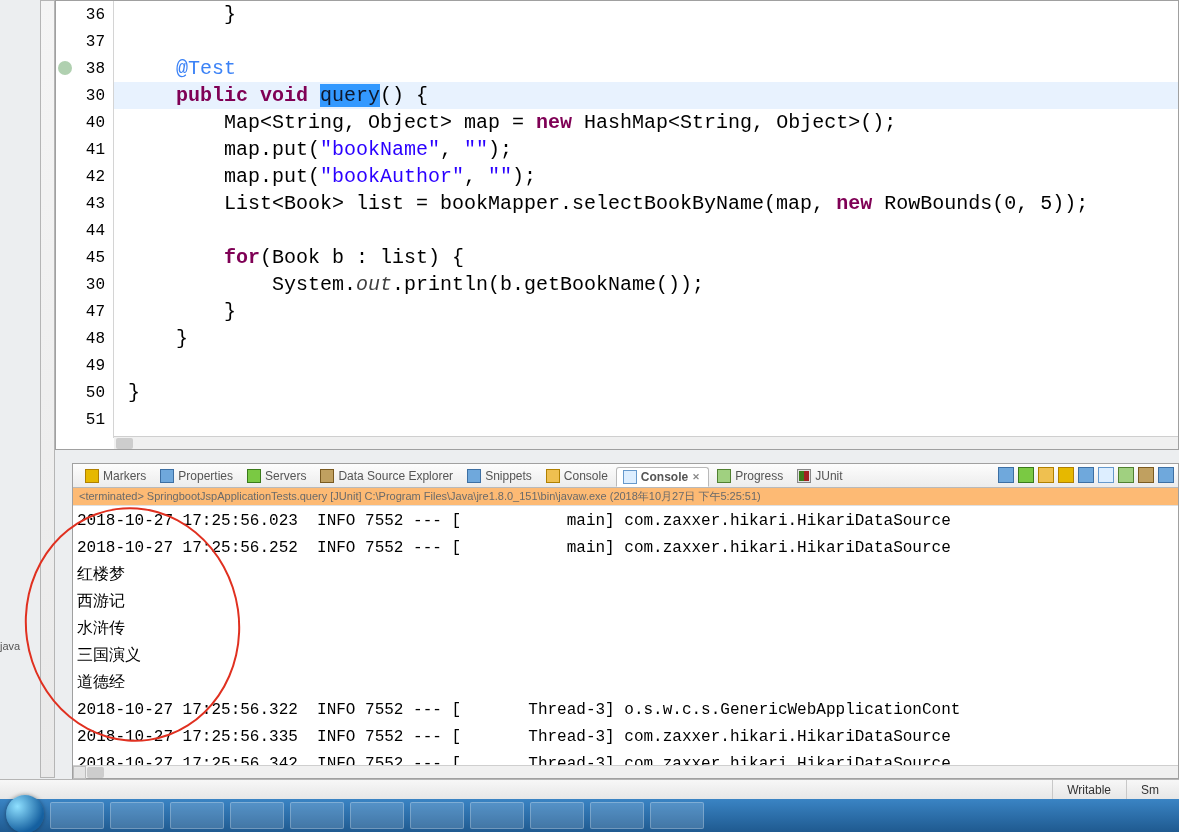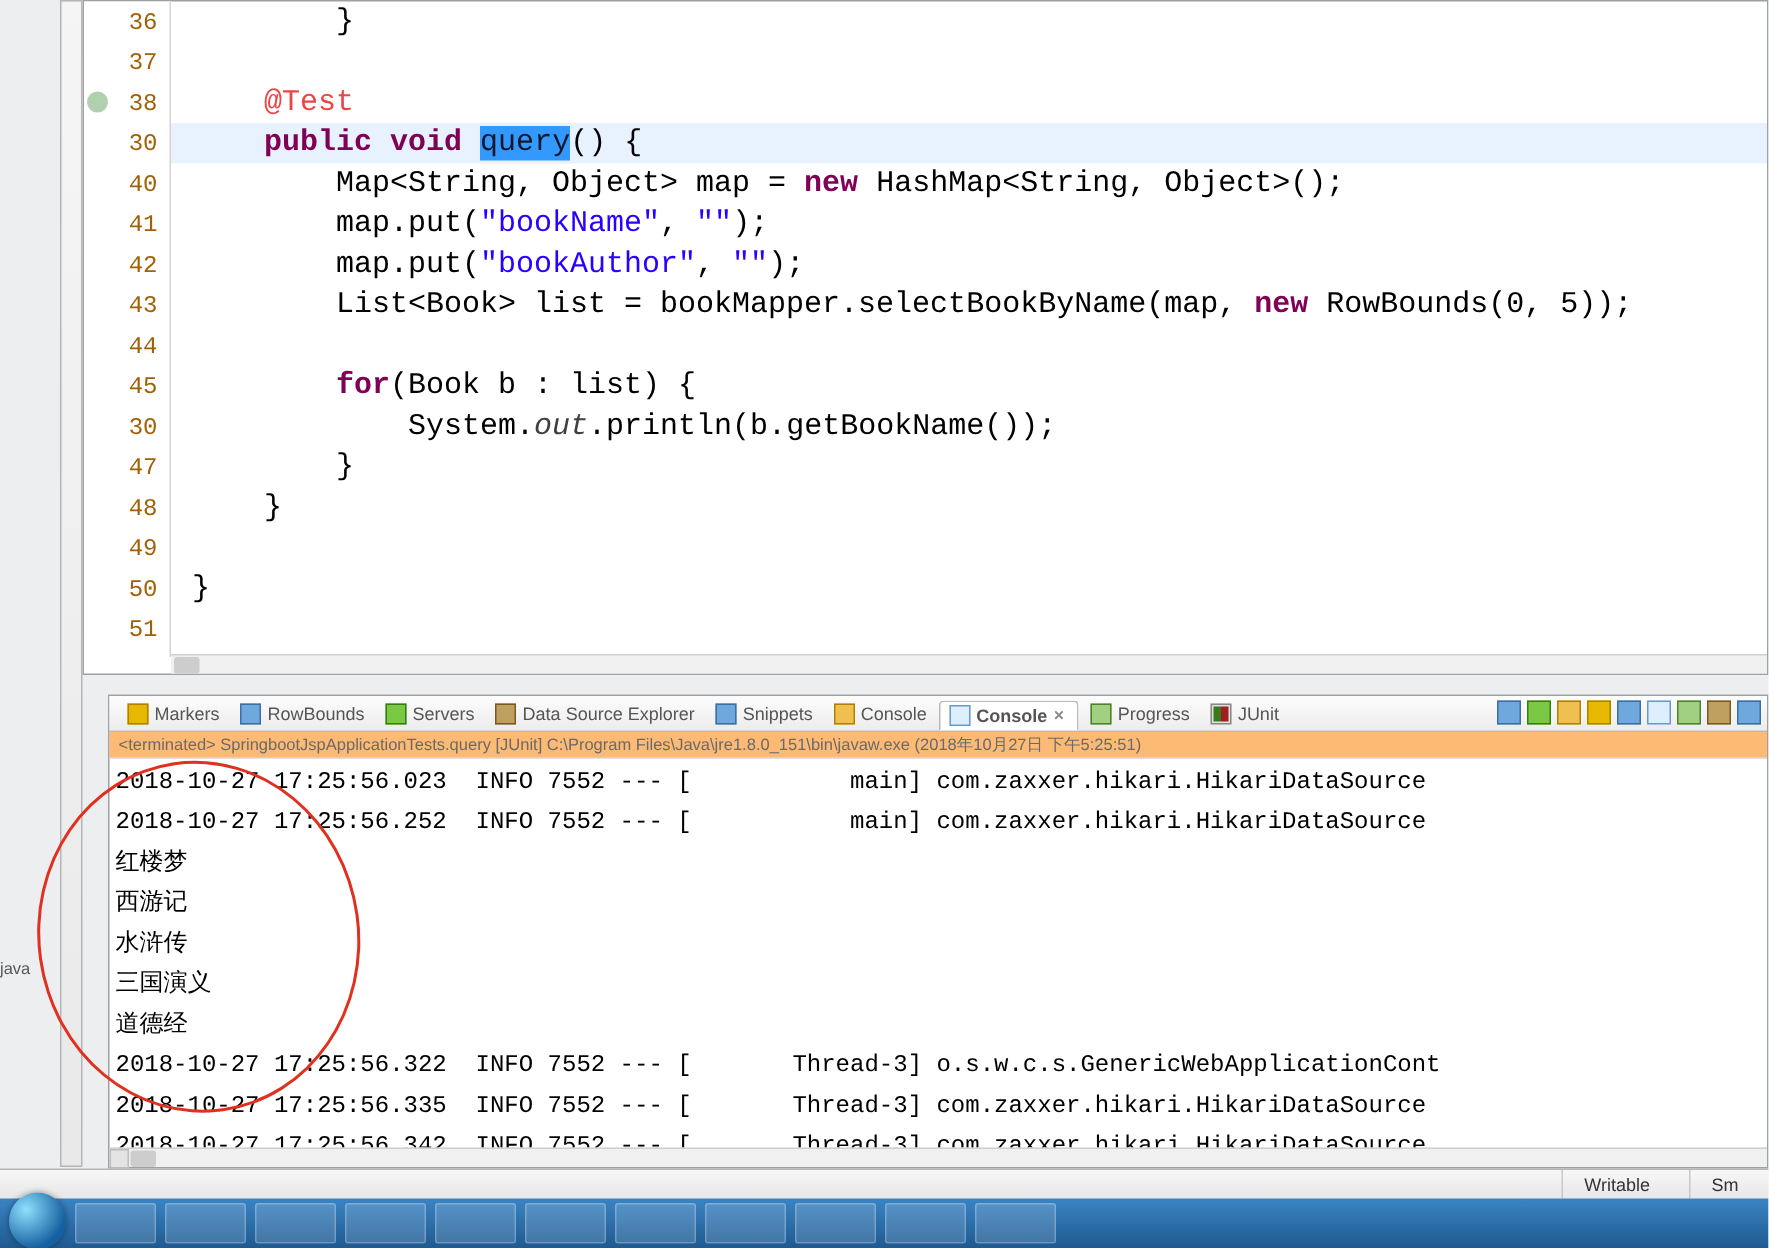--- a/index.html
+++ b/index.html
@@ -2,27 +2,27 @@
 <html><head>
 <meta charset="utf-8">
 <style>
 * { margin:0; padding:0; box-sizing:border-box; }
 body { font-family:"Segoe UI",Tahoma,sans-serif; font-size:12px; background:#eceef0; overflow:hidden; width:1179px; height:832px; position:relative; }
 .mono { font-family:Consolas,"Courier New",monospace; }
 
 
 .editor-pane { position:absolute; left:55px; top:0; right:0; height:450px; background:#fff; border:1px solid #a0a0a0; }
 .gutter { position:absolute; left:0; top:0; width:58px; height:437px; background:#fff; border-right:1px solid #d4d4d4; }
-.gutter .g-row { height:27px; display:flex; align-items:center; justify-content:flex-end; padding-right:8px; color:#a16207; font-size:16px; }
+.gutter .g-row { height:27px; display:flex; align-items:center; justify-content:flex-end; padding-right:8px; color:#000000; font-size:16px; }
 .gutter .g-mark { position:absolute; left:2px; width:14px; height:14px; border-radius:50%; }
 .code { position:absolute; left:58px; top:0; right:0; height:437px; overflow:hidden; font-size:20px; line-height:27px; }
 .code .ln { height:27px; white-space:pre; padding-left:14px; }
 .code .hl { background:#e8f2fe; }
 .kw { color:#7f0055; font-weight:bold; }
-.ann { color:#ef4444; }
+.ann { color:#3b82f6; }
 .str { color:#2a00ff; }
 .ital { font-style:italic; color:#404040; }
 .sel { background:#3399ff; color:#0f172a; }
 .ed-hscroll { position:absolute; left:58px; right:0; bottom:0; height:13px; background:#f0f0f0; border-top:1px solid #cfcfcf; }
 .ed-hscroll .thumb { position:absolute; left:2px; top:1px; width:17px; height:11px; background:#cdcdcd; border-radius:2px; }
 
 
 .left-trim { position:absolute; left:40px; top:0; width:15px; height:778px; background:linear-gradient(#f5f5f5,#e9e9e9); border:1px solid #b5b5b5; }
 .side-label { position:absolute; left:0; top:640px; font-size:11px; color:#555; }
 
@@ -49,21 +49,21 @@
 .console { font-size:16px; line-height:27px; padding:2px 4px 4px 4px; white-space:pre; overflow:hidden; }
 .console .cl { height:27px; }
 .bp-hscroll { position:absolute; left:0; right:0; bottom:0; height:13px; background:#f0f0f0; border-top:1px solid #cfcfcf; }
 .bp-hscroll .thumb { position:absolute; left:14px; top:1px; width:17px; height:11px; background:#cdcdcd; border-radius:2px; }
 .bp-hscroll .arr { position:absolute; top:0; width:13px; height:13px; background:#e4e4e4; border:1px solid #bcbcbc; }
 
 
 .ellipse { position:absolute; left:25px; top:507px; width:215px; height:235px; border:2px solid #e03020; border-radius:50%; transform:rotate(-8deg); pointer-events:none; }
 
 
-.statusbar { position:absolute; left:0; right:0; bottom:33px; height:20px; background:linear-gradient(#f7f7f7,#e7e7e7); border-top:1px solid #b5b5b5; display:flex; justify-content:flex-end; align-items:flex-start; gap:26px; padding-right:20px; color:#333; }
+.statusbar { position:absolute; left:0; right:0; bottom:33px; height:20px; background:linear-gradient(#f7f7f7,#e7e7e7); border-top:1px solid #b5b5b5; display:flex; justify-content:flex-end; align-items:flex-start; gap:15px; padding-right:20px; color:#333; }
 .statusbar .cell { border-left:1px solid #c8c8c8; padding-left:14px; height:100%; display:flex; align-items:center; }
 
 
 .taskbar { position:absolute; left:0; right:0; bottom:0; height:33px; background:linear-gradient(#3a84c4,#1f5a90); display:flex; align-items:center; gap:6px; padding-left:6px; }
 .task-it { width:54px; height:27px; background:rgba(255,255,255,0.15); border:1px solid rgba(255,255,255,0.25); border-radius:2px; }
 .start-orb { width:38px; height:38px; border-radius:50%; background:radial-gradient(circle at 30% 30%, #8fe0ff, #1560a0 70%); margin-top:-4px; box-shadow:0 0 4px rgba(0,0,0,0.4); }
 </style>
 </head>
 <body>
 
@@ -114,21 +114,21 @@
 </div>
 
 <div class="bottom-panel">
   <div class="tabbar" id="tabbar">
     <div class="tab">
         <span class="ico ico-sq"></span>
         <span>Markers</span>
       </div>
       <div class="tab">
         <span class="ico ico-bl"></span>
-        <span>RowBounds</span>
+        <span>Properties</span>
       </div>
       <div class="tab">
         <span class="ico ico-gn"></span>
         <span>Servers</span>
       </div>
       <div class="tab">
         <span class="ico ico-db"></span>
         <span>Data Source Explorer</span>
       </div>
       <div class="tab">

